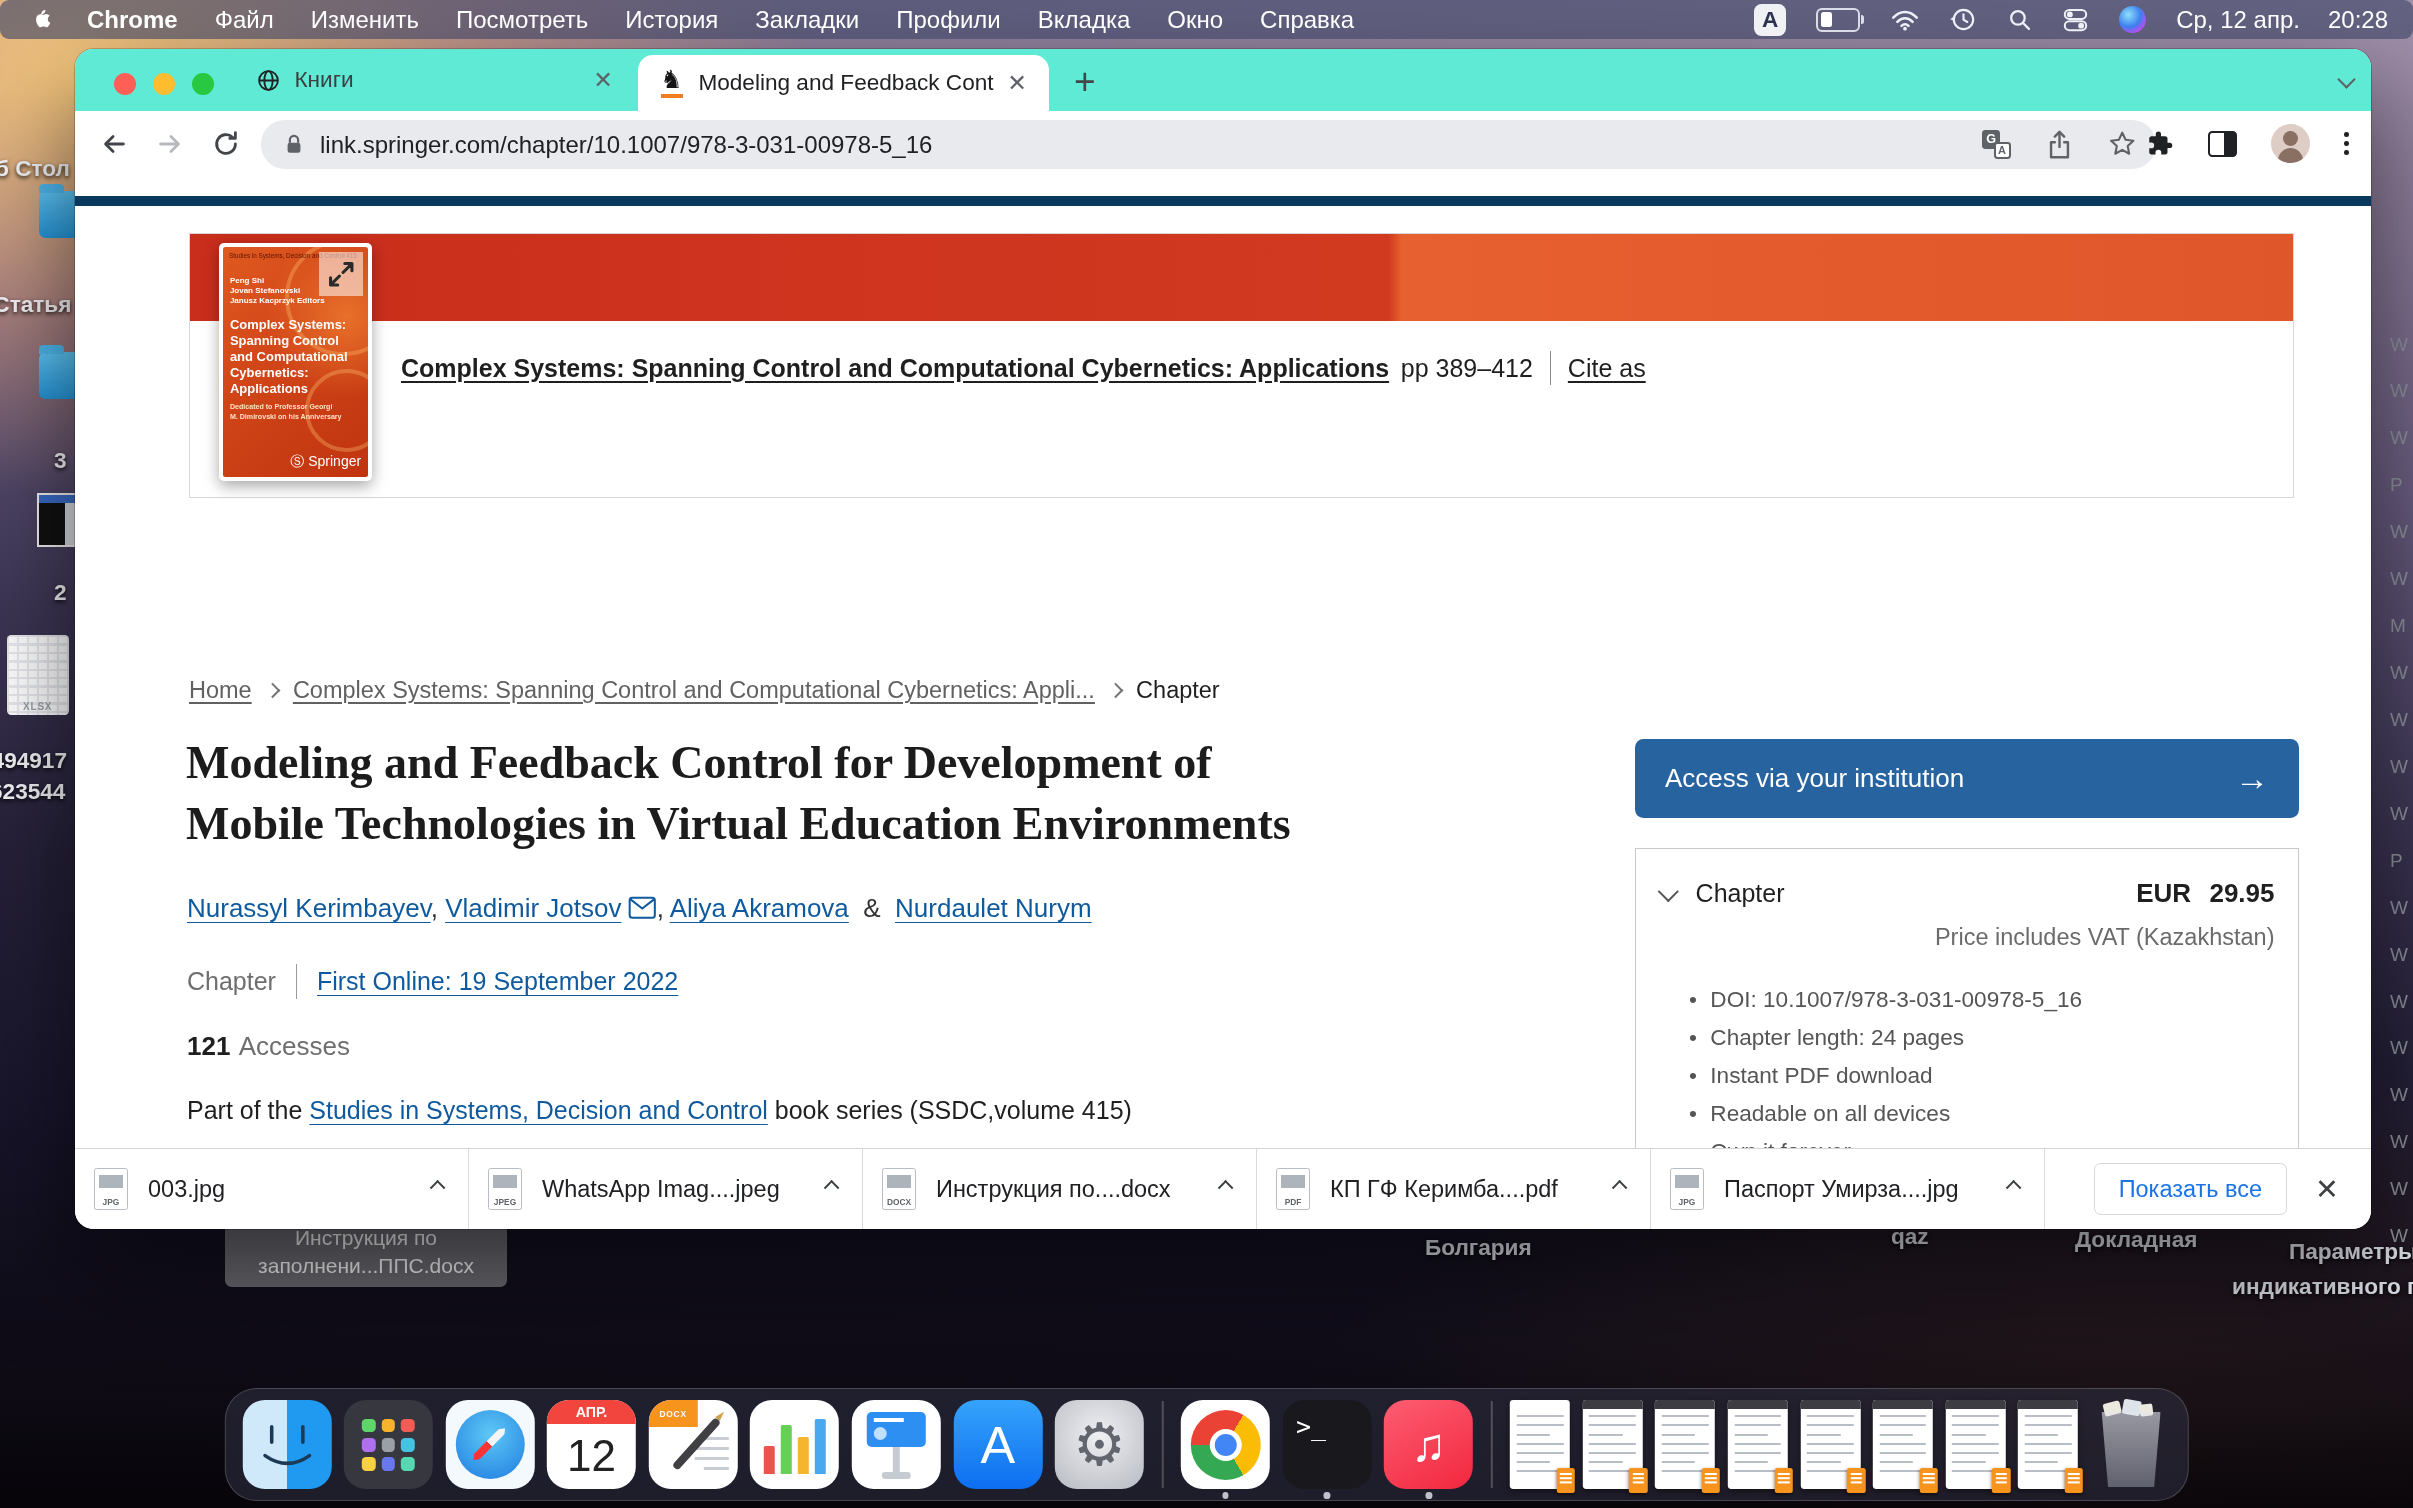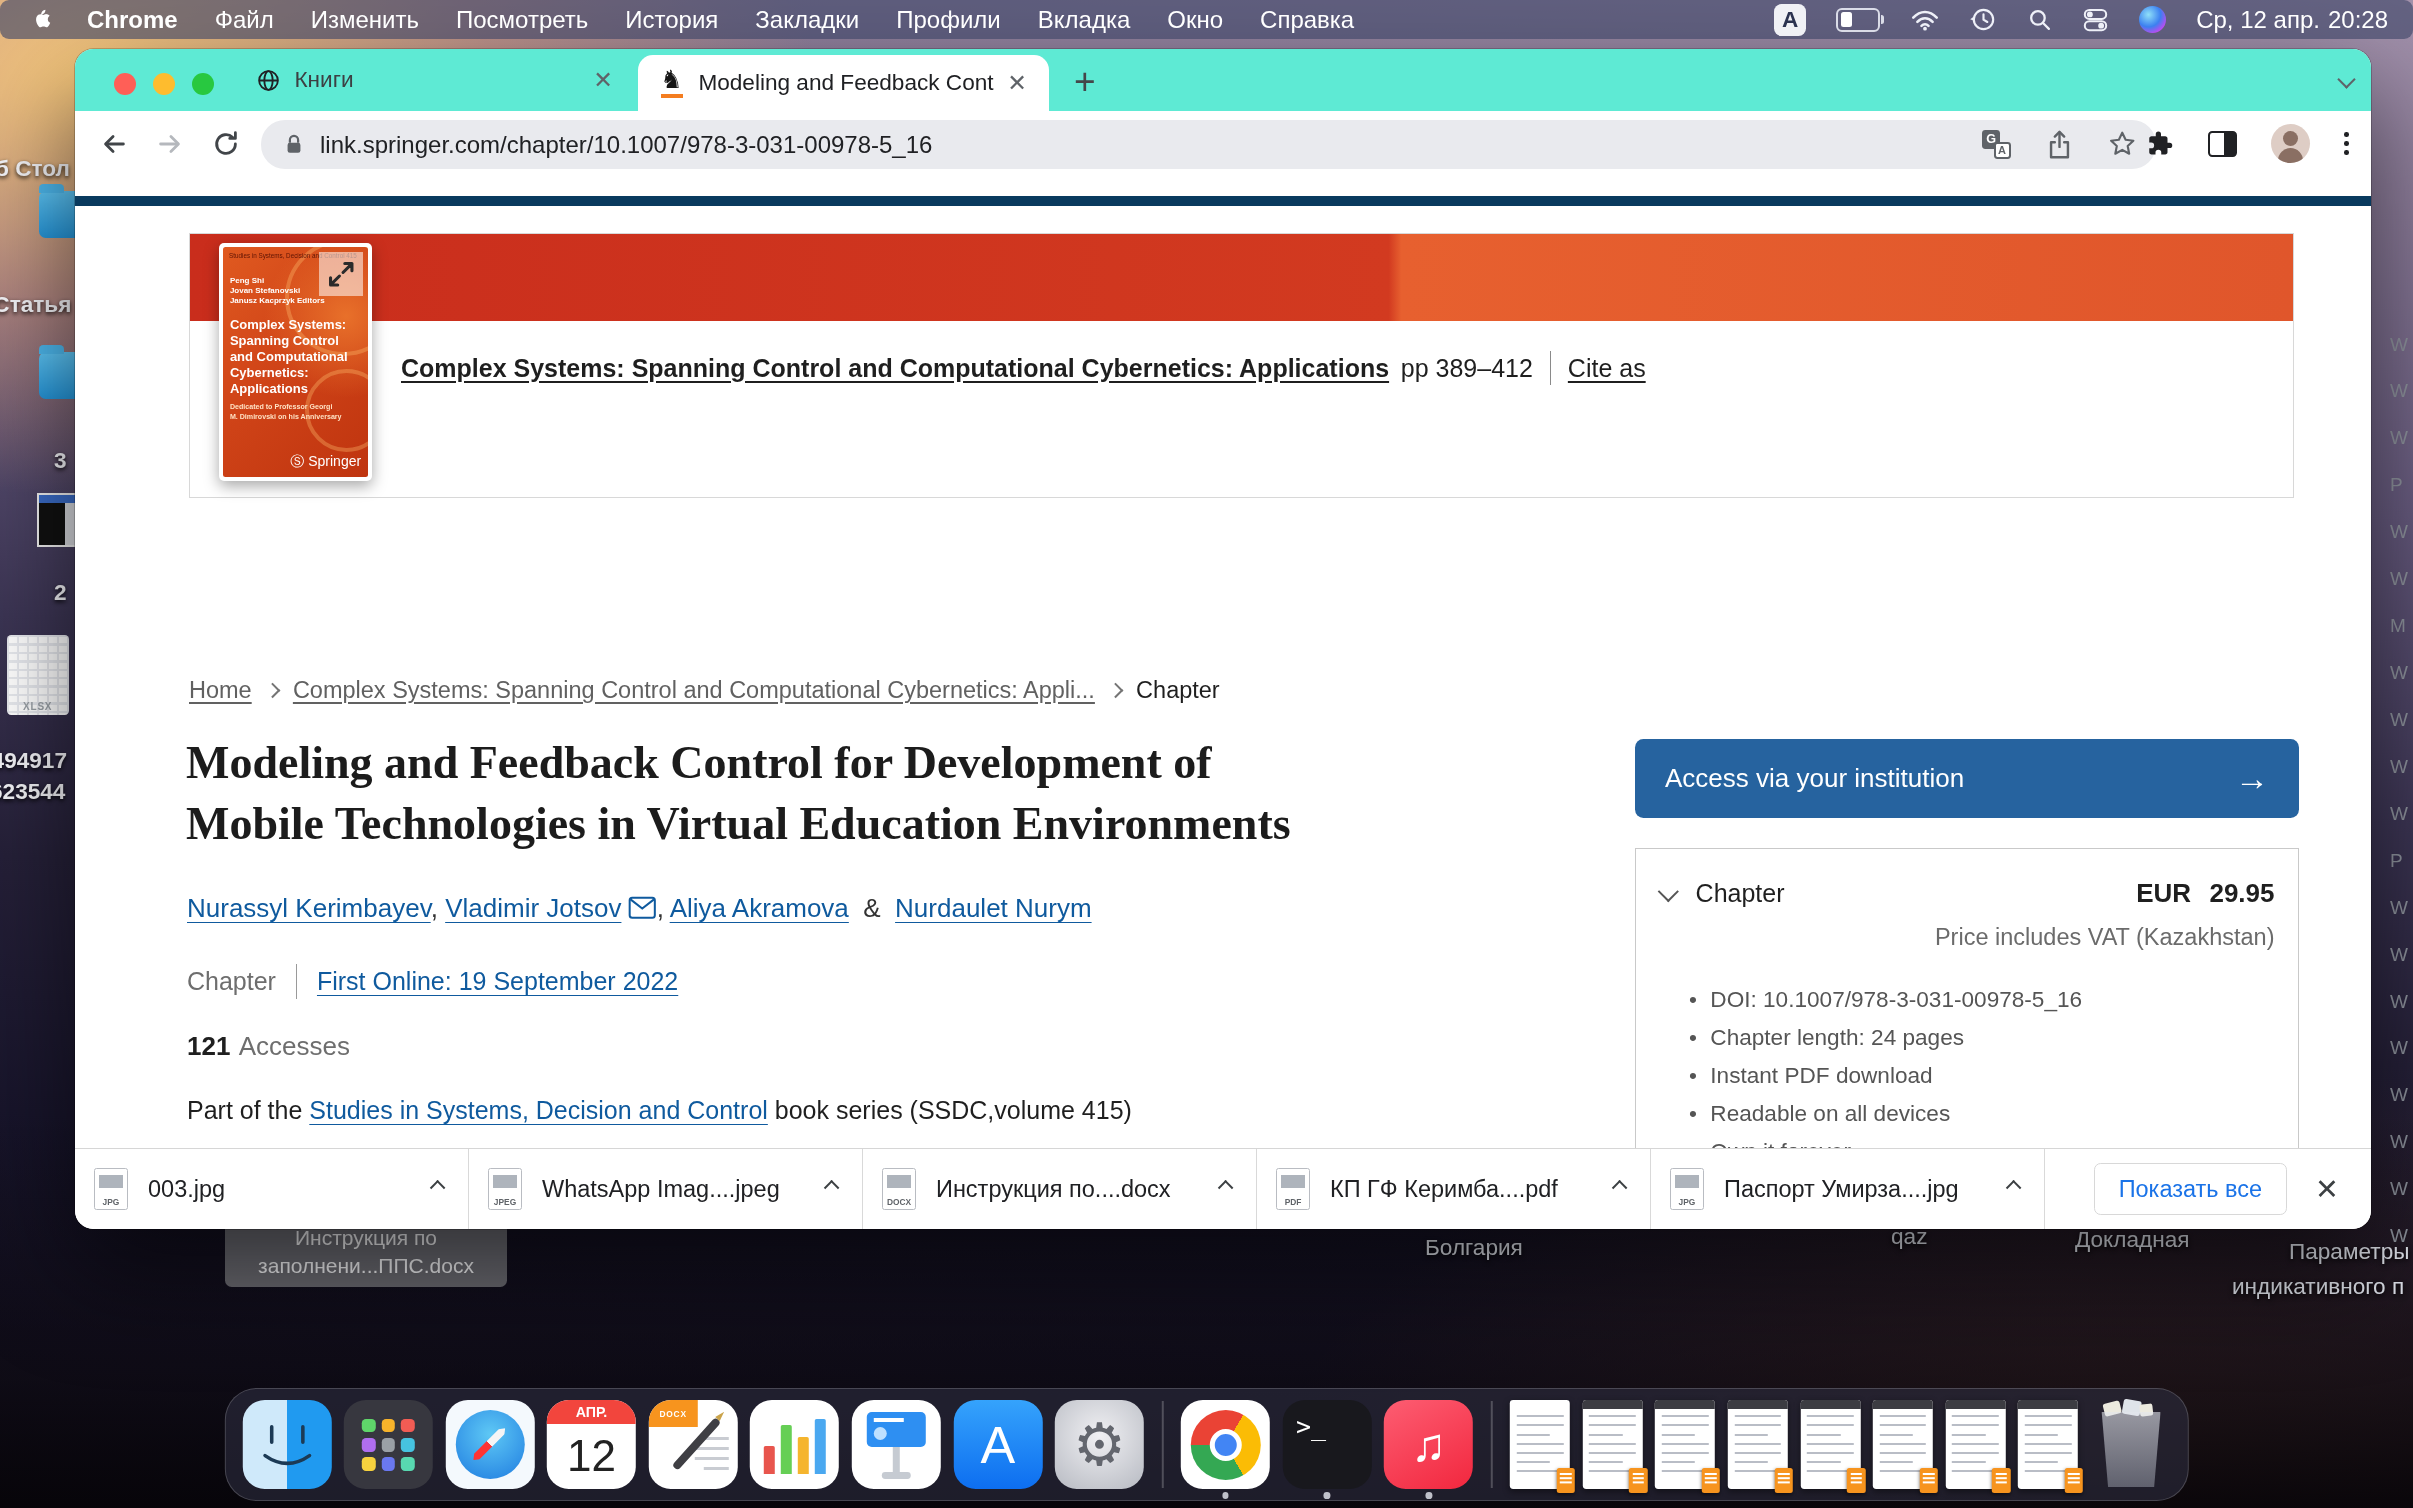--- a/index.html
+++ b/index.html
@@ -19,21 +19,21 @@
   .menu-item{margin-right:37px;white-space:nowrap;}
   .menu-item.app{font-weight:700;}
   .status{margin-left:auto;display:flex;align-items:center;gap:30px;padding-right:25px;}
   .inputbadge{width:32px;height:32px;border-radius:7.5px;background:rgba(248,249,252,.95);
     color:#2c3350;font-weight:700;font-size:22.6px;display:flex;align-items:center;justify-content:center;}
   .batt{position:relative;width:40px;height:20px;border:2.1px solid rgba(240,242,250,.85);border-radius:5.9px;}
   .batt .lvl{position:absolute;left:2.5px;top:2.5px;bottom:2.5px;width:11.7px;background:#fff;border-radius:2.5px;}
   .batt .nub{position:absolute;right:-5.9px;top:5.9px;width:3.4px;height:8.4px;background:rgba(240,242,250,.85);border-radius:0 2.5px 2.5px 0;}
   .siri{width:27px;height:27px;border-radius:50%;
     background:radial-gradient(circle at 35% 32%,#8fe0f8,#3c80f0 48%,#b84df0 76%,#e84fa0);}
-  .clocktxt{display:flex;gap:8px;}
+  .clocktxt{display:flex;gap:28px;}
   
   .window{position:absolute;left:75px;top:49px;width:2296px;height:1180px;z-index:10;
     border-radius:18.4px;background:#fff;box-shadow:0 42px 101px rgba(0,0,0,.55),0 0 0 0.8px rgba(0,0,0,.25);overflow:hidden;}
   .tabstrip{position:absolute;left:0;top:0;right:0;height:62px;background:#5eead4;}
   .traffic{position:absolute;left:39px;top:24px;display:flex;gap:17px;}
   .traffic span{width:22px;height:22px;border-radius:50%;}
   .t-close{background:#ff5f57;} .t-min{background:#febc2e;} .t-zoom{background:#28c840;}
   .tab{position:absolute;display:flex;align-items:center;}
   .tab-inactive{left:159px;top:0;width:401px;height:62px;color:#3c4043;}
   .tab-active{left:563px;top:5.9px;width:411px;height:56px;background:#fff;border-radius:15px 15px 0 0;color:#202124;}
@@ -135,21 +135,21 @@
   .folder::before{content:"";position:absolute;left:0;top:-6.7px;width:25px;height:8.4px;background:#4db8ee;border-radius:4.2px 4.2px 0 0;}
   .xlsx{position:absolute;left:6.7px;top:635px;width:62px;height:80px;background:#fff;border-radius:4.2px;z-index:2;
     background-image:repeating-linear-gradient(180deg,#e7e9ee 0 2.5px,transparent 2.5px 8.4px),repeating-linear-gradient(90deg,#e7e9ee 0 2.5px,transparent 2.5px 10px);}
   .xlsx span{position:absolute;left:0;right:0;bottom:3.4px;text-align:center;font-size:10px;font-weight:700;color:#9aa0a6;letter-spacing:0.8px;}
   .winthumb{position:absolute;left:37px;top:493px;width:47px;height:50px;background:#d9dbe0;border:2.5px solid #f2f2f2;z-index:2;}
   .winthumb .bar{height:7.5px;background:#3a6cc8;}
   .winthumb .dark{position:absolute;left:0;top:7.5px;width:55%;bottom:0;background:#111;}
   .rletter{position:absolute;color:#8d929c;font-size:19px;z-index:2;}
   .chip{position:absolute;left:225px;top:1217px;width:282px;padding:6.7px 0;background:rgba(128,128,132,.8);border-radius:6.7px;
     color:#f2f2f4;font-size:21px;text-align:center;line-height:28.5px;z-index:2;}
-  .blabel{position:absolute;color:#dfe2ea;font-size:22.6px;font-weight:400;text-shadow:0 1.7px 5px rgba(0,0,0,.9);z-index:2;white-space:nowrap;}
+  .blabel{position:absolute;color:#dfe2ea;font-size:22.6px;font-weight:700;text-shadow:0 1.7px 5px rgba(0,0,0,.9);z-index:2;white-space:nowrap;}
   
   .dock{position:absolute;left:50%;transform:translateX(-50%);bottom:6.7px;height:111px;z-index:30;
     background:rgba(46,46,66,.58);border:1.3px solid rgba(255,255,255,.18);border-radius:32px;
     display:flex;align-items:center;gap:12.6px;padding:0 17px;}
   .dock-sep{width:1.7px;height:87px;background:rgba(255,255,255,.22);margin:0 5px;}
   .dicon{position:relative;width:89px;height:89px;border-radius:22px;flex:0 0 auto;}
   .run-dot{position:absolute;bottom:-9.2px;left:50%;transform:translateX(-50%);width:6.7px;height:6.7px;border-radius:50%;background:rgba(220,222,230,.85);}
   .ic-finder{background:linear-gradient(90deg,#cfe9fa 0 50%,#209af0 50% 100%);overflow:hidden;}
   .ic-launchpad{background:#37373f;display:grid;grid-template-columns:repeat(3,1fr);gap:5.9px;padding:18.4px;box-sizing:border-box;}
   .ic-launchpad i{border-radius:4.2px;}

